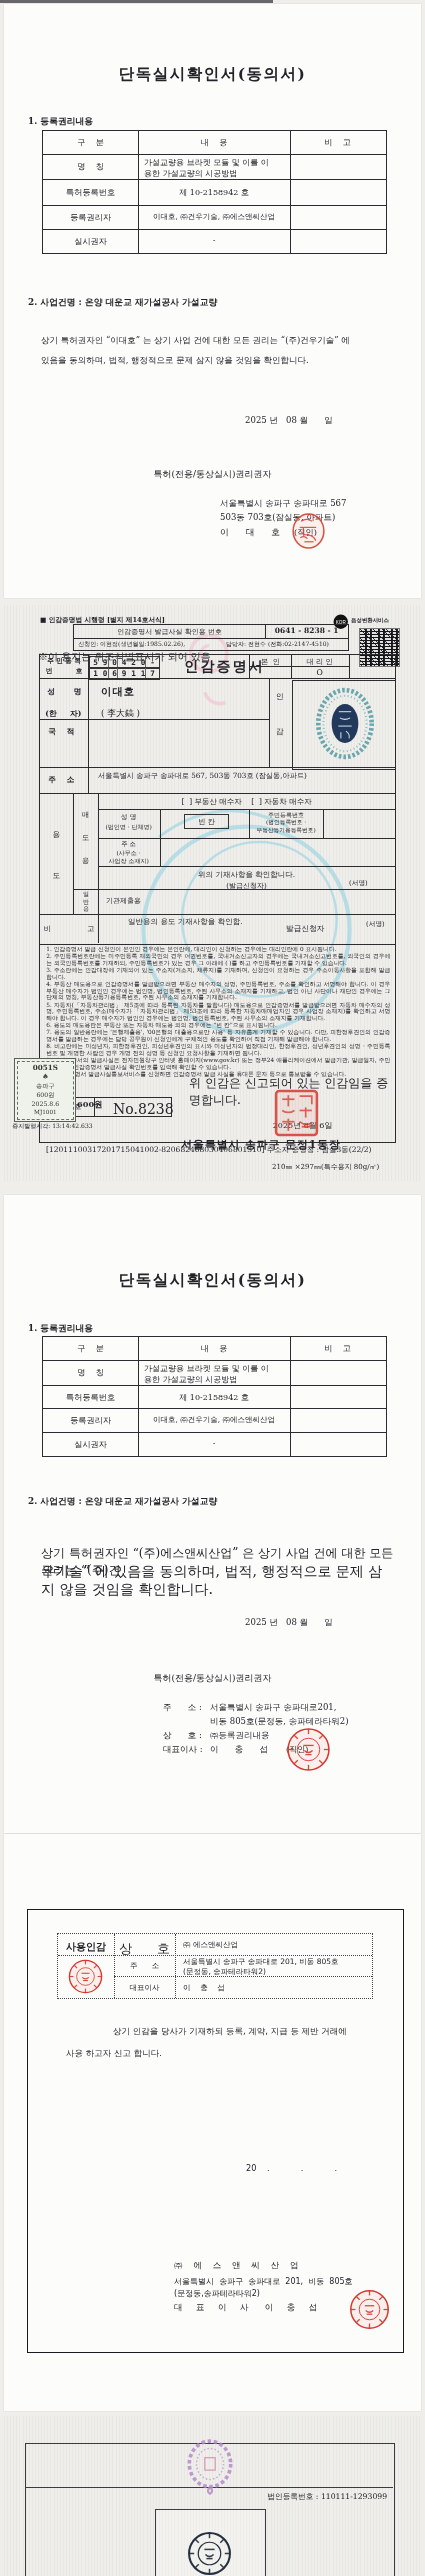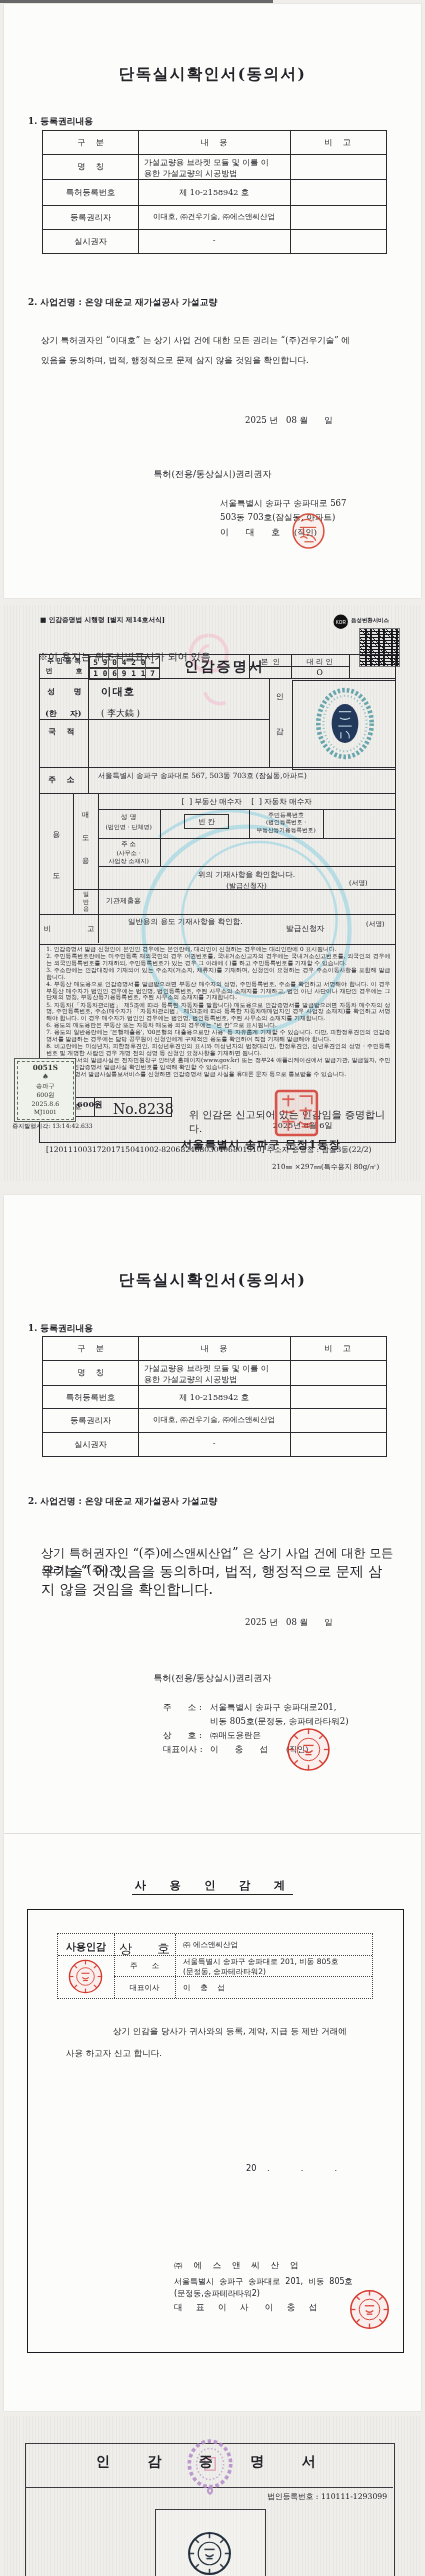--- a/index.html
+++ b/index.html
@@ -100,20 +100,28 @@
 
     <div class="abs b" style="left:36px;top:11.3px;font-size:6.7px">■ 인감증명법 시행령 [별지 제14호서식]</div>
 
     <svg class="abs" style="left:328px;top:8.2px" width="17.5" height="17.5" viewBox="0 0 34 34">
       <circle cx="17" cy="17" r="14" fill="#111"></circle>
       <text x="17" y="21" font-size="9" fill="#fff" text-anchor="middle" font-family="sans-serif">KOR</text>
     </svg>
     <div class="abs b sans" style="left:347px;top:12.4px;font-size:5.4px">음성변환서비스</div>
     <div class="abs noise" style="left:355px;top:23px;width:39px;height:37px;border:0.5px solid #777"></div>
 
+    <div class="box" style="left:69px;top:18.5px;width:274px;height:25px;border-width:0.6px">
+      <div class="hl" style="left:0;top:13px;width:274px"></div>
+      <div class="vl" style="left:191px;top:0;height:13px"></div>
+      <div class="abs c" style="left:3.1px;top:2.1px;width:185px;font-size:7px">인감증명서 발급사실 확인용 번호</div>
+      <div class="abs c b" style="left:191px;top:1.5px;width:83px;font-size:7.5px">0641 - 8238 - 1</div>
+      <div class="abs" style="left:4.1px;top:15px;font-size:6px">신청인: 이현정(생년월일:1985.02.26),</div>
+      <div class="abs" style="left:152px;top:15px;font-size:6px">담당자: 전현수 (전화:02-2147-4510)</div>
+    </div>
     <div class="abs" style="left:34px;top:45px;font-size:10px">※이 용지는 위조식별표시가 되어 있음</div>
 
     <div class="box" style="left:35px;top:49px;width:355px;height:487px;border-width:0.9px">
 
       <div class="vl" style="left:48px;top:0;height:23px"></div>
       <div class="abs c b" style="left:0;top:2.1px;width:48px;font-size:6.7px">주 민 등 록</div>
       <div class="abs c b ws" style="left:0;top:12.4px;width:48px;font-size:6.7px">번          호</div>
       <div class="digits ws" style="left:49px;top:1px;width:66px;height:9.8px">590420-</div>
       <div class="digits ws" style="left:49px;top:12px;width:66px;height:9.8px">1069117</div>
       <div class="abs c b ws" style="left:120px;top:2.6px;width:129px;font-size:14px;letter-spacing:2.1px">인감증명서</div>
@@ -217,21 +225,21 @@
         <p class="note">8. 비고란에는 미성년자, 피한정후견인, 피성년후견인의 표시와 미성년자의 법정대리인, 한정후견인, 성년후견인의 성명 · 주민등록번호 및 개명한 사람인 경우 개명 전의 성명 등 신청인 요청사항을 기재하면 됩니다.</p>
         <p class="note">9. 인감증명서의 발급사실은 전자민원창구 인터넷 홈페이지(www.gov.kr) 또는 정부24 애플리케이션에서 발급기관, 발급일자, 주민등록번호, 인감증명서 발급사실 확인번호를 입력해 확인할 수 있습니다.</p>
         <p class="note">10. 인감증명서 발급사실통보서비스를 신청하면 인감증명서 발급 사실을 휴대폰 문자 등으로 통보받을 수 있습니다.</p>
       </div>
 
       <div class="box" style="left:-1px;top:442px;width:131px;height:17.5px;border-width:0.8px">
         <div class="vl" style="left:54px;top:0;height:17.5px"></div>
         <div class="abs c" style="left:0;top:3.6px;width:54px;font-size:7.2px">발급번호</div>
         <div class="abs" style="left:73px;top:3.1px;font-size:14px">No.8238</div>
       </div>
-      <div class="abs" style="left:149px;top:453px;font-size:10px">위 인감은 신고되어 있는 인감임을 증명합니다.</div>
+      <div class="abs" style="left:149px;top:420px;font-size:12px">위 인감은 신고되어 있는 인감임을 증명합니다.</div>
       <div class="abs c" style="left:206px;top:465px;width:113px;font-size:8px">2025년 8월 6일</div>
       <div class="abs c b" style="left:113px;top:483px;width:216px;font-size:10.8px;letter-spacing:1px;z-index:1">서울특별시 송파구 문정1동장</div>
 
       <svg class="abs" style="left:233px;top:433px;z-index:2;opacity:.85" width="47" height="50" viewBox="0 0 92 98">
         <rect x="6" y="6" width="80" height="86" rx="6" fill="rgba(226,80,70,.10)" stroke="#d5392e" stroke-width="5"></rect>
         <g stroke="#d5392e" stroke-width="3.4" fill="none" opacity=".9">
           <path d="M18 22 h24"></path>
             <path d="M30 14 v22"></path>
             <path d="M52 16 h24 v16"></path>
           <path d="M18 44 q12 8 24 0"></path>
@@ -286,21 +294,21 @@
     </div>
     <div class="abs b" style="left:24px;top:301px;font-size:8.8px">2. 사업건명 : 온양 대운교 재가설공사 가설교량</div>
     <div class="abs" style="left:37px;top:350px;width:355px;font-size:12px">상기 특허권자인  “(주)에스앤씨산업” 은 상기 사업 건에 대한 모든 권리는  “(주)건</div>
     <div class="abs" style="left:37px;top:368px;width:355px;font-size:14px">우기술” 에  있음을 동의하며, 법적, 행정적으로 문제 삼지 않을 것임을 확인합니다.</div>
     <div class="abs ws" style="left:241px;top:422px;font-size:8.5px">2025 년   08 월      일</div>
     <div class="abs c" style="left:0;top:477px;width:100%;font-size:9px">특허(전용/통상실시)권리권자</div>
     <div class="abs ws" style="left:159px;top:507px;font-size:8.5px">주      소 :</div>
     <div class="abs" style="left:206px;top:507px;font-size:8.5px">서울특별시 송파구 송파대로201,</div>
     <div class="abs" style="left:206px;top:521px;font-size:8.5px">비동 805호(문정동, 송파테라타워2)</div>
     <div class="abs ws" style="left:159px;top:535px;font-size:8.5px">상      호 :</div>
-    <div class="abs" style="left:206px;top:535px;font-size:8.5px">㈜매도용란은</div>
+    <div class="abs" style="left:206px;top:535px;font-size:8.5px">㈜등록권리내용</div>
     <div class="abs ws" style="left:159px;top:549px;font-size:8.5px">대표이사 :</div>
     <div class="abs ws" style="left:206px;top:549px;font-size:8.5px;z-index:1">이      충      섭</div>
     <div class="abs ws" style="left:282px;top:549px;font-size:8px;z-index:1">(직인)</div>
     <svg class="abs" style="left:281px;top:531px;z-index:2" width="47" height="47" viewBox="0 0 92 92">
       <circle cx="46" cy="46" r="40" fill="rgba(226,70,55,.07)" stroke="#d5392e" stroke-width="3"></circle>
       <circle cx="46" cy="46" r="22" fill="none" stroke="#d5392e" stroke-width="1.8"></circle>
       <g stroke="#d5392e" stroke-width="2.6" fill="none" opacity=".9">
         <path d="M46 6 v10"></path>
           <path d="M46 76 v10"></path>
           <path d="M6 46 h10"></path>
@@ -310,23 +318,20 @@
           <path d="M74 18 l-7 7"></path>
           <path d="M25 67 l-7 7"></path>
         <path d="M36 38 h20"></path>
           <path d="M38 48 q8 8 16 0"></path>
           <path d="M40 56 h12"></path>
       </g>
     </svg>
   </div>
 
   <div class="page white sans" style="left:4.1px;top:1834px;width:417px;height:577px">
-    <div class="abs c" style="left:0;top:44px;width:100%">
-      <span class="b ws" style="font-size:11.3px;letter-spacing:5.2px;border-bottom:1px solid #222;padding:0 3.1px 2.1px 3.1px">사  용  인  감  계</span>
-    </div>
     <div class="abs" style="left:23px;top:75px;width:375px;height:442px;border:1px solid #1b1b1f"></div>
 
     <div class="abs dot" style="left:53px;top:99px;width:314px;height:64px">
       <div class="abs" style="left:56px;top:0;height:64px;border-left:0.8px dotted #44444a"></div>
       <div class="abs" style="left:117px;top:0;height:64px;border-left:0.8px dotted #44444a"></div>
       <div class="abs" style="left:0;top:20.6px;width:314px;border-top:0.8px dotted #44444a"></div>
       <div class="abs" style="left:56px;top:42px;width:258px;border-top:0.8px dotted #44444a"></div>
       <div class="abs c b" style="left:0;top:5.7px;width:56px;font-size:10px">사용인감</div>
       <div class="abs c ws" style="left:56px;top:5.7px;width:61px;font-size:13px">상      호</div>
       <div class="abs" style="left:125px;top:5.7px;font-size:7.5px">㈜ 에스앤씨산업</div>
@@ -347,21 +352,21 @@
             <path d="M67 67 l7 7"></path>
             <path d="M74 18 l-7 7"></path>
             <path d="M25 67 l-7 7"></path>
           <path d="M36 38 h20"></path>
             <path d="M38 48 q8 8 16 0"></path>
             <path d="M40 56 h12"></path>
         </g>
       </svg>
     </div>
 
-    <div class="abs" style="left:109px;top:192px;font-size:8.5px">상기 인감을 당사가 귀사와의 등록, 계약, 지급 등 제반 거래에</div>
+    <div class="abs" style="left:109px;top:192px;font-size:8.5px">상기 인감을 당사가 기재하되 등록, 계약, 지급 등 제반 거래에</div>
     <div class="abs" style="left:62px;top:214px;font-size:8.5px">사용 하고자 신고 합니다.</div>
     <div class="abs ws" style="left:242px;top:329px;font-size:8.2px">20    .            .            .</div>
     <div class="abs ws" style="left:170px;top:426px;font-size:8.5px">㈜    에    스    앤    씨    산    업</div>
     <div class="abs ws" style="left:170px;top:442px;font-size:8px">서울특별시  송파구  송파대로  201,  비동  805호</div>
     <div class="abs ws" style="left:170px;top:454px;font-size:8px">(문정동,송파테라타워2)</div>
     <div class="abs ws" style="left:170px;top:468px;font-size:8.5px;z-index:1">대     표     이     사      이     충     섭</div>
     <svg class="abs" style="left:344px;top:454px;z-index:2" width="43" height="43" viewBox="0 0 92 92">
       <circle cx="46" cy="46" r="40" fill="rgba(226,70,55,.07)" stroke="#d5392e" stroke-width="3.2"></circle>
       <circle cx="46" cy="46" r="22" fill="none" stroke="#d5392e" stroke-width="2"></circle>
       <g stroke="#d5392e" stroke-width="2.8" fill="none" opacity=".9">
@@ -383,21 +388,20 @@
   <div class="page cyan stripes" style="left:4.1px;top:2416px;width:418px;height:581px">
     <div class="abs" style="left:20.6px;top:27px;width:368px;height:421px;border:0.8px solid #3a3a40"></div>
     <div class="hl" style="left:20.6px;top:71px;width:368px;background:#3a3a40"></div>
 
     <svg class="abs" style="left:176px;top:21.6px" width="60" height="57" viewBox="0 0 116 110" opacity=".85">
       <ellipse cx="58" cy="50" rx="40" ry="44" fill="none" stroke="#b48cc8" stroke-width="7" stroke-dasharray="7 5"></ellipse>
       <ellipse cx="58" cy="50" rx="26" ry="30" fill="none" stroke="#c3a0d4" stroke-width="3" stroke-dasharray="3 4"></ellipse>
       <rect x="48" y="38" width="20" height="24" fill="none" stroke="#d98aa8" stroke-width="2.4"></rect>
       <path d="M58 94 q-8 10 0 14 q8 -4 0 -14" fill="none" stroke="#b48cc8" stroke-width="4"></path>
     </svg>
-    <div class="abs c b ws" style="left:20.6px;top:37px;width:368px;font-size:14px;letter-spacing:5.7px;z-index:1">인   감   증   명   서</div>
 
     <div class="abs r" style="left:206px;top:76px;width:177px;font-size:7.7px">법인등록번호 : 110111-1293099</div>
 
     <div class="abs" style="left:151px;top:93px;width:109px;height:93px;border:0.8px solid #3a3a40;background:rgba(255,255,255,.25)">
       <svg width="47" height="47" viewBox="0 0 92 92" style="position:absolute;left:30px;top:19.6px">
         <circle cx="46" cy="46" r="40" fill="none" stroke="#25303e" stroke-width="4"></circle>
         <circle cx="46" cy="46" r="22" fill="none" stroke="#25303e" stroke-width="2.4"></circle>
         <g stroke="#25303e" stroke-width="3" fill="none" opacity=".92">
           <path d="M46 6 v10"></path>
             <path d="M46 76 v10"></path>

